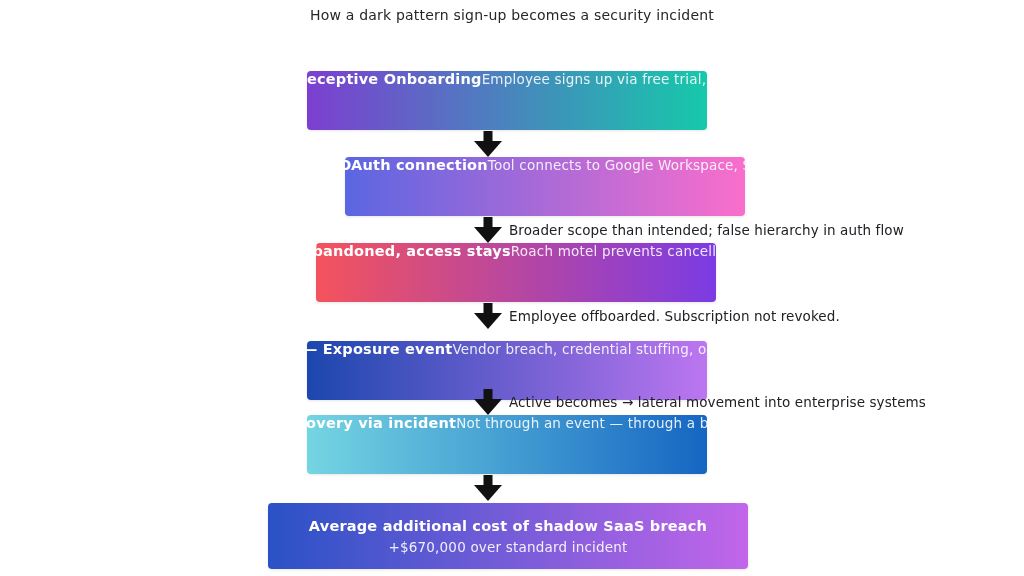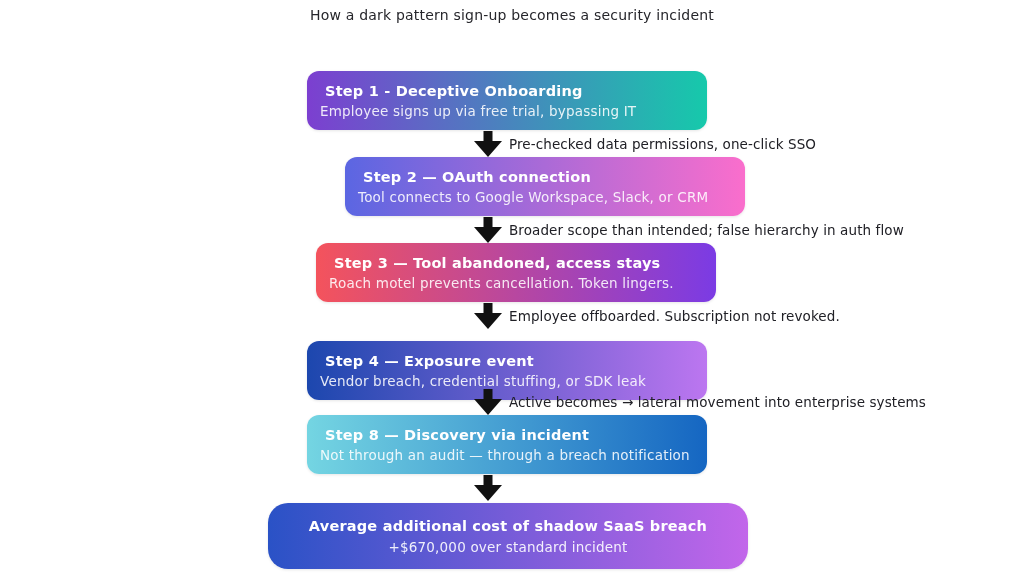--- a/index.html
+++ b/index.html
@@ -24,23 +24,23 @@
     font-weight: 500;
     color: #26262b;
     letter-spacing: 0.2px;
   }
 
   .step-box {
     position: absolute;
     left: 307px;
     width: 400px;
     height: 59px;
-    border-radius: 12px;
+    border-radius: 4px;
     display: flex;
-    flex-direction: column;
+    flex-direction: row;
     justify-content: center;
     padding-left: 13px;
     padding-right: 10px;
     box-shadow: 0 1px 3px rgba(0,0,0,0.10);
   }
   .step-box .heading {
     font-size: 14.5px;
     font-weight: 700;
     color: #ffffff;
     padding-left: 5px;
@@ -88,21 +88,21 @@
   .annotation-2 { top: 220px; }
   .annotation-3 { top: 306px; }
   .annotation-4 { top: 392px; }
 
   .result-box {
     position: absolute;
     left: 268px;
     top: 503px;
     width: 480px;
     height: 66px;
-    border-radius: 20px;
+    border-radius: 4px;
     display: flex;
     flex-direction: column;
     justify-content: center;
     align-items: center;
     text-align: center;
     box-shadow: 0 1px 3px rgba(0,0,0,0.10);
   }
   .result-box .heading {
     font-size: 14.5px;
     font-weight: 700;
@@ -127,21 +127,20 @@
 
   <div class="step-box box-1" style="background: linear-gradient(90deg, rgb(124, 63, 208), rgb(22, 201, 171));">
     <div class="heading">Step 1 - Deceptive Onboarding</div>
     <div class="subtext">Employee signs up via free trial, bypassing IT</div>
   </div>
   <div class="arrow arrow-1" style="color: rgb(17, 17, 17);">
     <svg viewBox="0 0 28 26">
         <polygon points="9.5,0 18.5,0 18.5,10 28,10 14,26 0,10 9.5,10" fill="currentColor"></polygon>
       </svg>
   </div>
-  <div class="annotation annotation-1">Pre-checked data permissions, one-click SSO</div>
 
   <div class="step-box box-2" style="background: linear-gradient(90deg, rgb(91, 102, 226), rgb(250, 110, 204));">
     <div class="heading">Step 2 — OAuth connection</div>
     <div class="subtext">Tool connects to Google Workspace, Slack, or CRM</div>
   </div>
   <div class="arrow arrow-2" style="color: rgb(17, 17, 17);">
     <svg viewBox="0 0 28 26">
         <polygon points="9.5,0 18.5,0 18.5,10 28,10 14,26 0,10 9.5,10" fill="currentColor"></polygon>
       </svg>
   </div>
@@ -164,21 +163,21 @@
   </div>
   <div class="arrow arrow-4" style="color: rgb(17, 17, 17);">
     <svg viewBox="0 0 28 26">
         <polygon points="9.5,0 18.5,0 18.5,10 28,10 14,26 0,10 9.5,10" fill="currentColor"></polygon>
       </svg>
   </div>
   <div class="annotation annotation-4">Active becomes → lateral movement into enterprise systems</div>
 
   <div class="step-box box-5" style="background: linear-gradient(90deg, rgb(116, 213, 226), rgb(21, 102, 194));">
     <div class="heading">Step 8 — Discovery via incident</div>
-    <div class="subtext">Not through an audit — through a breach notification</div>
+    <div class="subtext">Not through an event — through a breach notification</div>
   </div>
   <div class="arrow arrow-5" style="color: rgb(17, 17, 17);">
     <svg viewBox="0 0 28 26">
         <polygon points="9.5,0 18.5,0 18.5,10 28,10 14,26 0,10 9.5,10" fill="currentColor"></polygon>
       </svg>
   </div>
 
   <div class="result-box" style="background: linear-gradient(90deg, rgb(42, 82, 198), rgb(194, 102, 234));">
     <div class="heading">Average additional cost of shadow SaaS breach</div>
     <div class="subtext">+$670,000 over standard incident</div>

